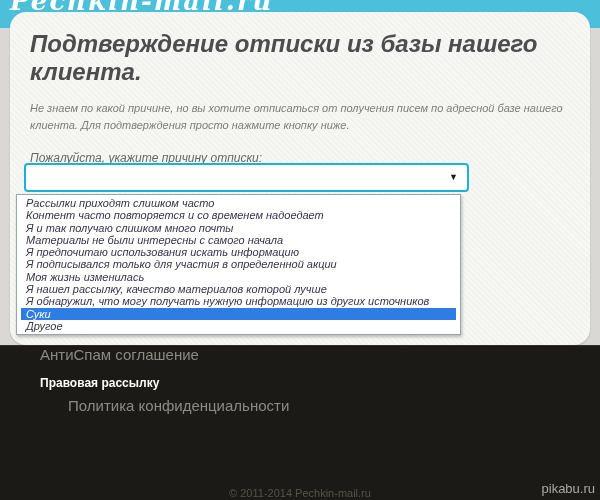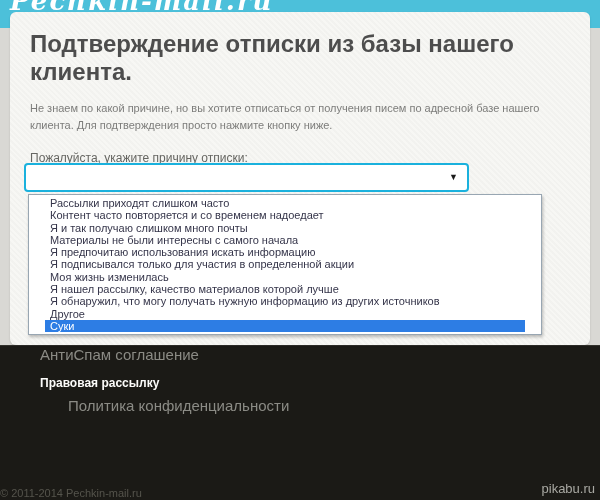--- a/index.html
+++ b/index.html
@@ -19,24 +19,25 @@
     font-family: "DejaVu Serif", serif;
     font-style: italic; font-weight: bold;
     font-size: 26px; color: #ffffff;
     letter-spacing: 2px;
     white-space: nowrap;
   }
   .card {
     position: absolute; left: 10px; top: 12px; width: 580px; height: 333px;
     background: #f7f7f4;
     background-image: repeating-linear-gradient(45deg, rgba(0,0,0,0.018) 0 2px, transparent 2px 4px);
-    border-radius: 6px;
+    border-radius: 16px;
     box-shadow: 0 1px 2px rgba(0,0,0,0.15);
     z-index: 2;
     padding: 18px 20px;
+    font-style: italic;
   }
   .title {
     font-size: 24px; font-weight: bold; color: #4d4d4d;
     line-height: 1.18; letter-spacing: 0px;
   }
   .desc {
     margin-top: 13px;
     font-size: 11px; color: #7d7d7b; line-height: 1.55;
     max-width: 545px;
   }
@@ -50,26 +51,26 @@
     background: #ffffff;
     border: 2px solid #1ab1dd;
     border-radius: 4px;
     cursor: pointer;
   }
   .select .arrow {
     position: absolute; right: 9px; top: 8px;
     font-size: 9px; color: #1a1a1a; line-height: 1;
   }
   .droplist {
-    position: absolute; left: 18px; top: 182px;
-    width: 514px;
+    position: absolute; left: 6px; top: 182px;
+    width: 445px;
     background: #ffffff;
     border: 1px solid #98a6b2;
     box-shadow: 1px 2px 3px rgba(0,0,0,0.25);
-    padding: 2px 16px;
+    padding: 2px 4px;
     z-index: 3;
   }
   .opt {
     font-size: 11px; line-height: 12.3px; height: 12.3px;
     padding: 0 5px;
     color: #35354a;
     white-space: nowrap; overflow: hidden;
     cursor: pointer;
   }
   .opt.selected {
@@ -87,21 +88,21 @@
   .footer-link {
     position: absolute; left: 40px;
     font-size: 15px; color: #8b8b85;
     text-decoration: none; cursor: pointer; text-align: right;
   }
   .footer-link:nth-of-type(2) { top: 51px; margin-left: 28px; }
   .footer-link:nth-of-type(3) { top: 68px; }
   .footer-link:nth-of-type(4) { top: 85px; }
   .copyright {
     position: absolute; left: 0; top: 141px; width: 600px;
-    text-align: left;
+    text-align: center;
     font-size: 11px; color: #55544c;
   }
   .watermark {
     position: absolute; right: 5px; top: 135px;
     font-size: 13px; color: #a9a9a3;
   }
 </style>
 </head>
 <body>
 
@@ -122,22 +123,22 @@
   <div class="droplist">
     <div class="opt">Рассылки приходят слишком часто</div>
     <div class="opt">Контент часто повторяется и со временем надоедает</div>
     <div class="opt">Я и так получаю слишком много почты</div>
     <div class="opt">Материалы не были интересны с самого начала</div>
     <div class="opt">Я предпочитаю использования искать информацию</div>
     <div class="opt">Я подписывался только для участия в определенной акции</div>
     <div class="opt">Моя жизнь изменилась</div>
     <div class="opt">Я нашел рассылку, качество материалов которой лучше</div>
     <div class="opt">Я обнаружил, что могу получать нужную информацию из других источников</div>
+    <div class="opt selected">Суки</div>
     <div class="opt">Другое</div>
-    <div class="opt selected">Суки</div>
   </div>
 </div>
 
 <div class="footer">
   <div class="footer-heading">Правовая рассылку</div>
   <a class="footer-link">АнтиСпам соглашение</a>
   <a class="footer-link">Политика конфиденциальности</a>
   <div class="copyright">© 2011-2014 Pechkin-mail.ru</div>
   <div class="watermark">pikabu.ru</div>
 </div>

